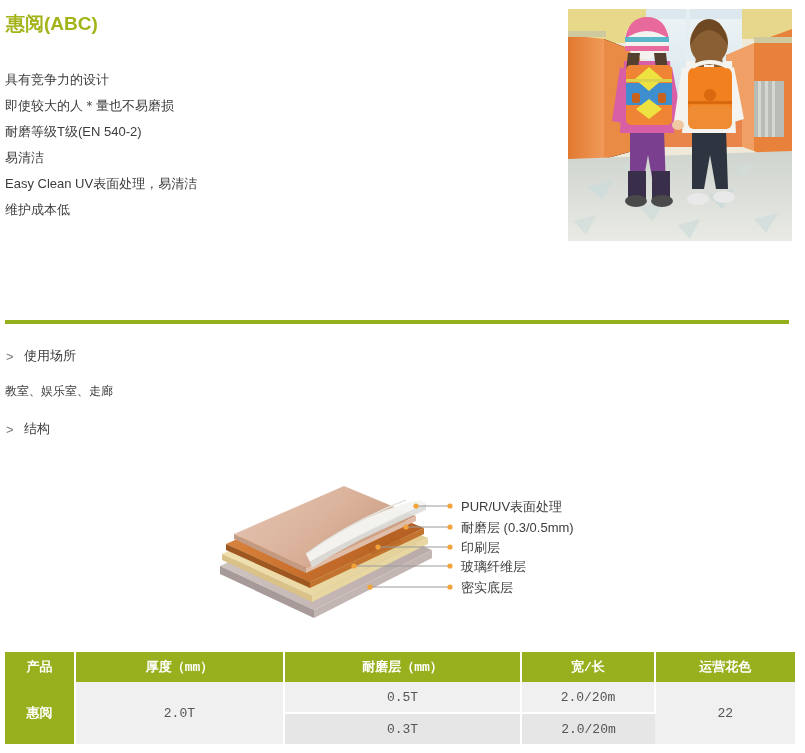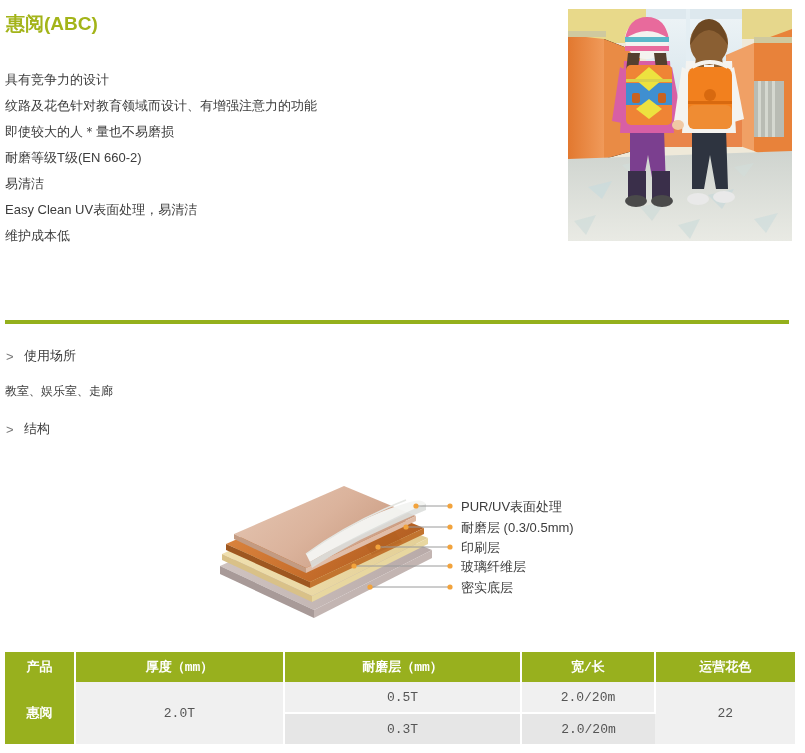--- a/index.html
+++ b/index.html
@@ -156,23 +156,22 @@
   .col-size      { width: 133px; }
   .col-pattern   { width: 140px; }
 </style>
 </head>
 <body>
 
 <div class="product-title">惠阅(ABC)</div>
 
 <div class="features">
   <div class="feature-line">具有竞争力的设计</div>
-  <div class="feature-line">纹路及花色针对教育领域而设计、有增强注意力的功能</div>
   <div class="feature-line">即使较大的人＊量也不易磨损</div>
-  <div class="feature-line">耐磨等级T级(EN 660-2)</div>
+  <div class="feature-line">耐磨等级T级(EN 540-2)</div>
   <div class="feature-line">易清洁</div>
   <div class="feature-line">Easy Clean UV表面处理，易清洁</div>
   <div class="feature-line">维护成本低</div>
 </div>
 
 <div class="hero-photo">
   <svg width="224" height="232" viewBox="0 0 224 232" xmlns="http://www.w3.org/2000/svg">
     <defs>
       <linearGradient id="floorG" x1="0" y1="0" x2="0" y2="1">
         <stop offset="0%" stop-color="#cfd4cf"></stop>

